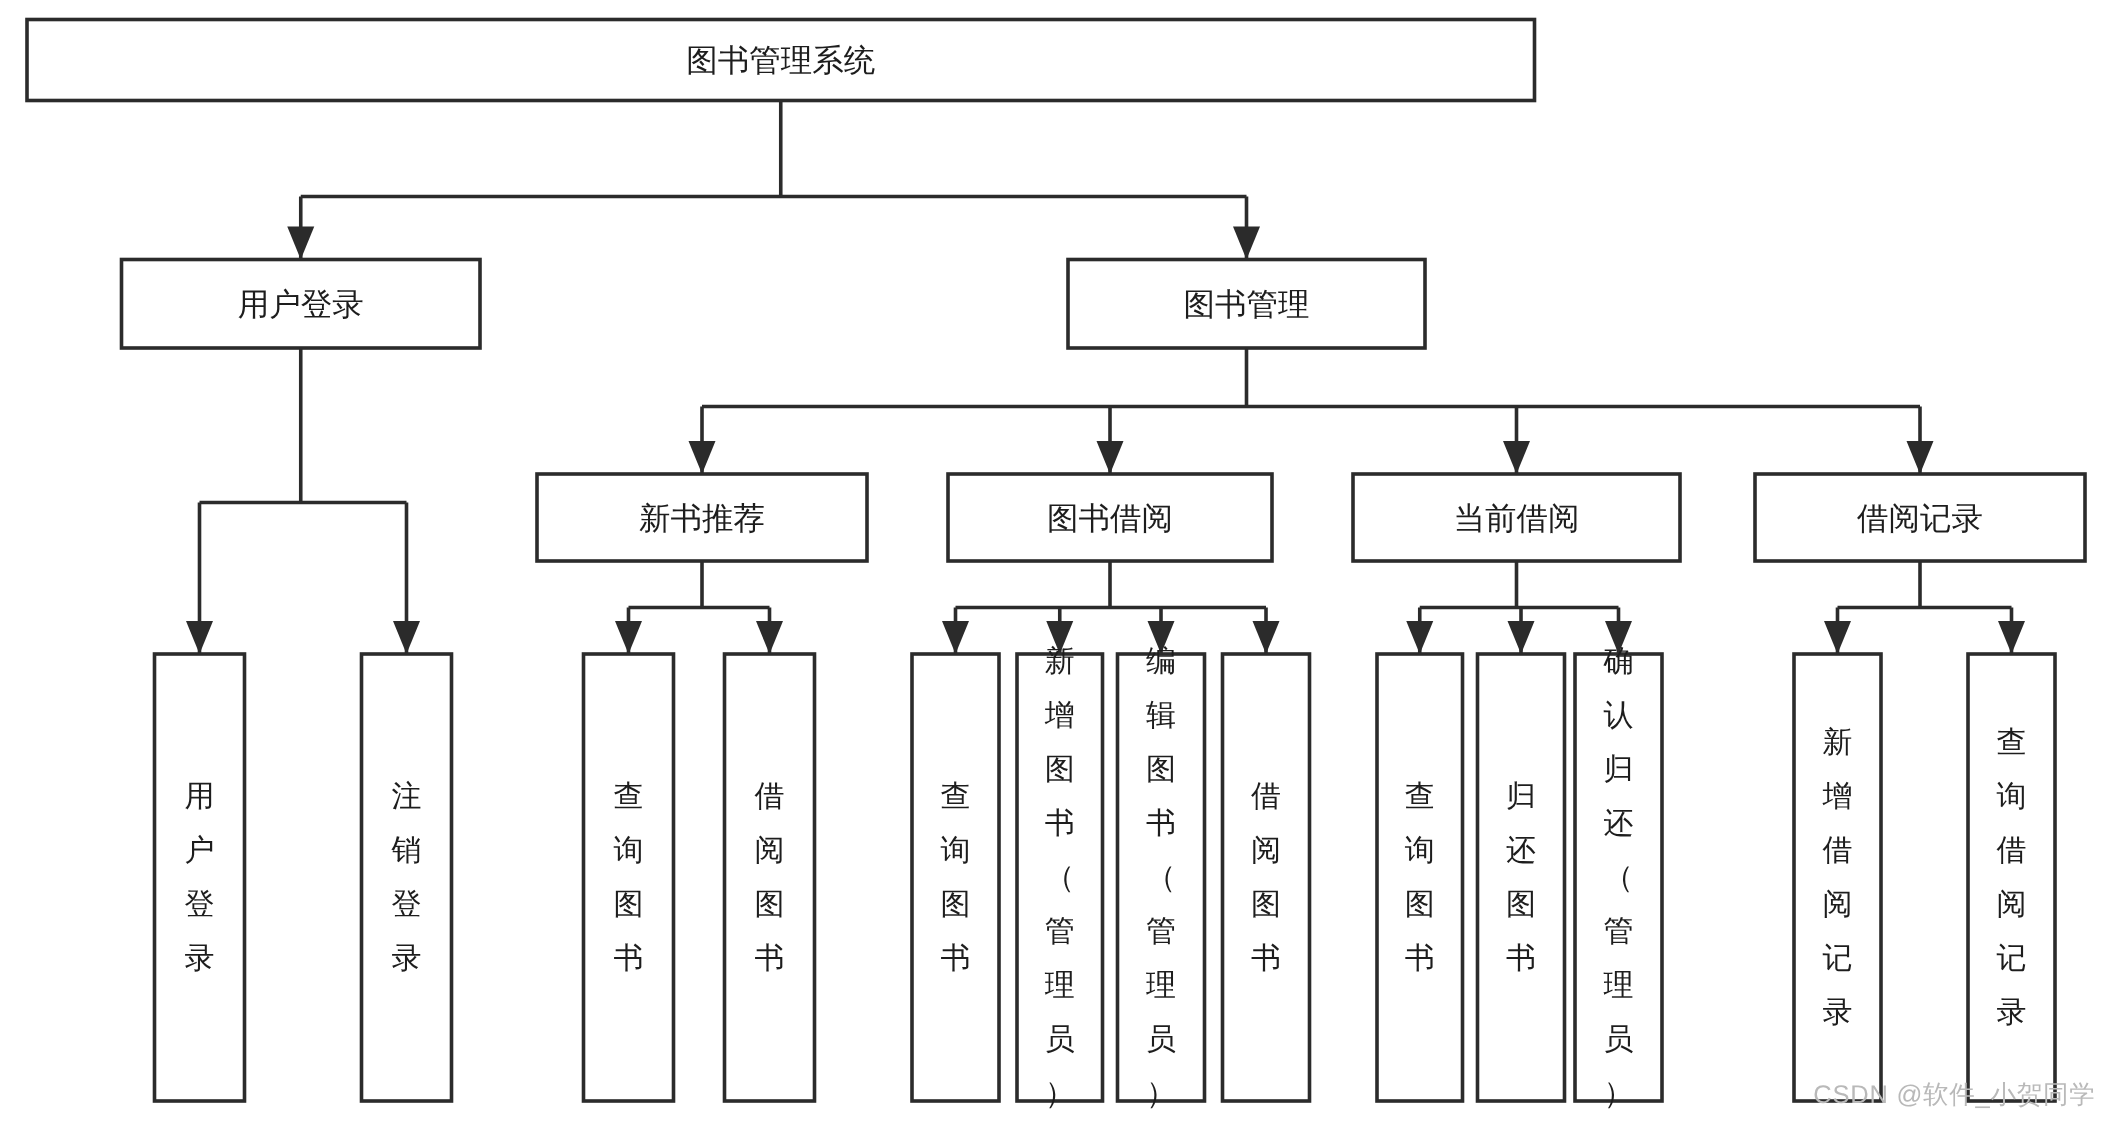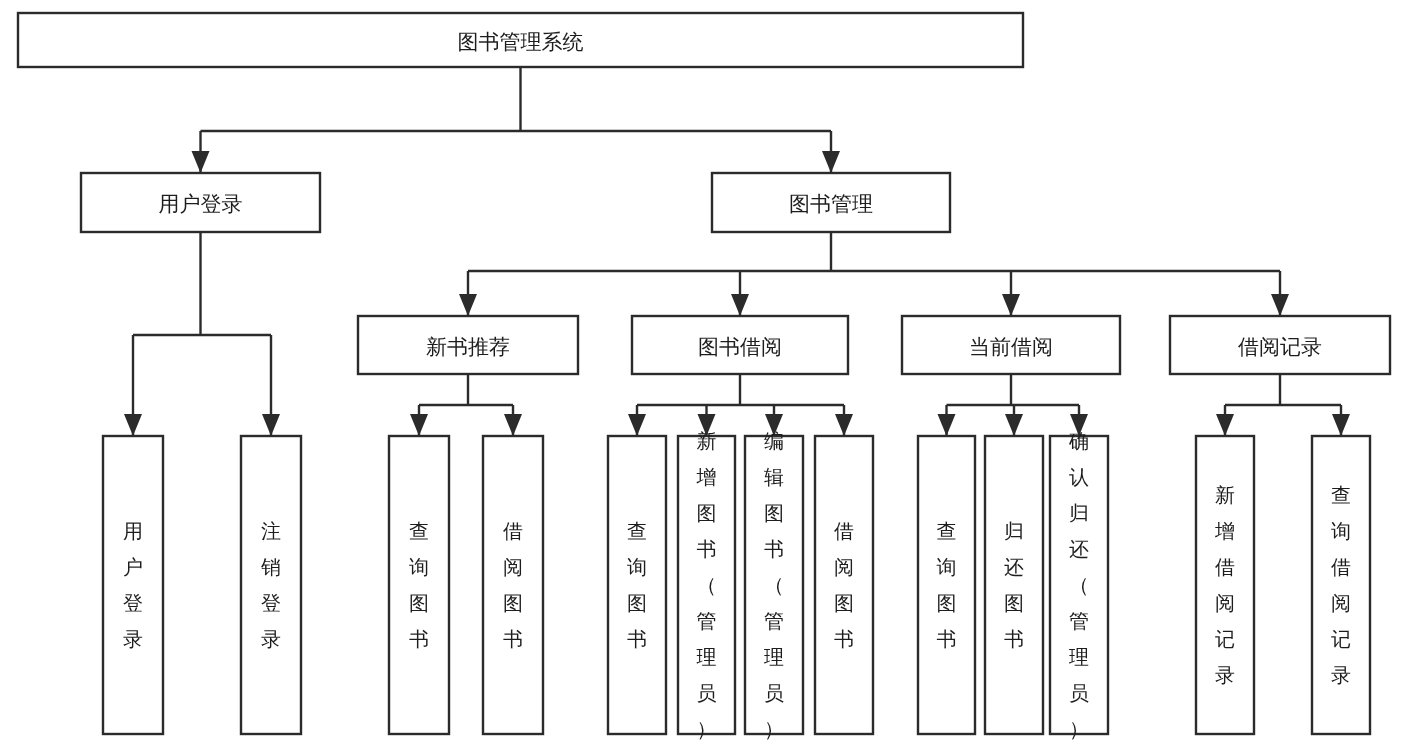--- a/index.html
+++ b/index.html
@@ -216,13 +216,14 @@
         <g>
           <rect x="1196" y="436" width="58" height="298" class="node-rect"></rect>
           <text x="1225" y="495" class="node-label vertical"><tspan x="1225" y="495">新</tspan><tspan x="1225" y="531">增</tspan><tspan x="1225" y="567">借</tspan><tspan x="1225" y="603">阅</tspan><tspan x="1225" y="639">记</tspan><tspan x="1225" y="675">录</tspan></text>
         </g>
         <g>
           <rect x="1312" y="436" width="58" height="298" class="node-rect"></rect>
           <text x="1341" y="495" class="node-label vertical"><tspan x="1341" y="495">查</tspan><tspan x="1341" y="531">询</tspan><tspan x="1341" y="567">借</tspan><tspan x="1341" y="603">阅</tspan><tspan x="1341" y="639">记</tspan><tspan x="1341" y="675">录</tspan></text>
         </g>
       </g>
   </svg>
+  <div class="watermark">CSDN @软件_小贺同学</div>
 </div>
 
 </body></html>

